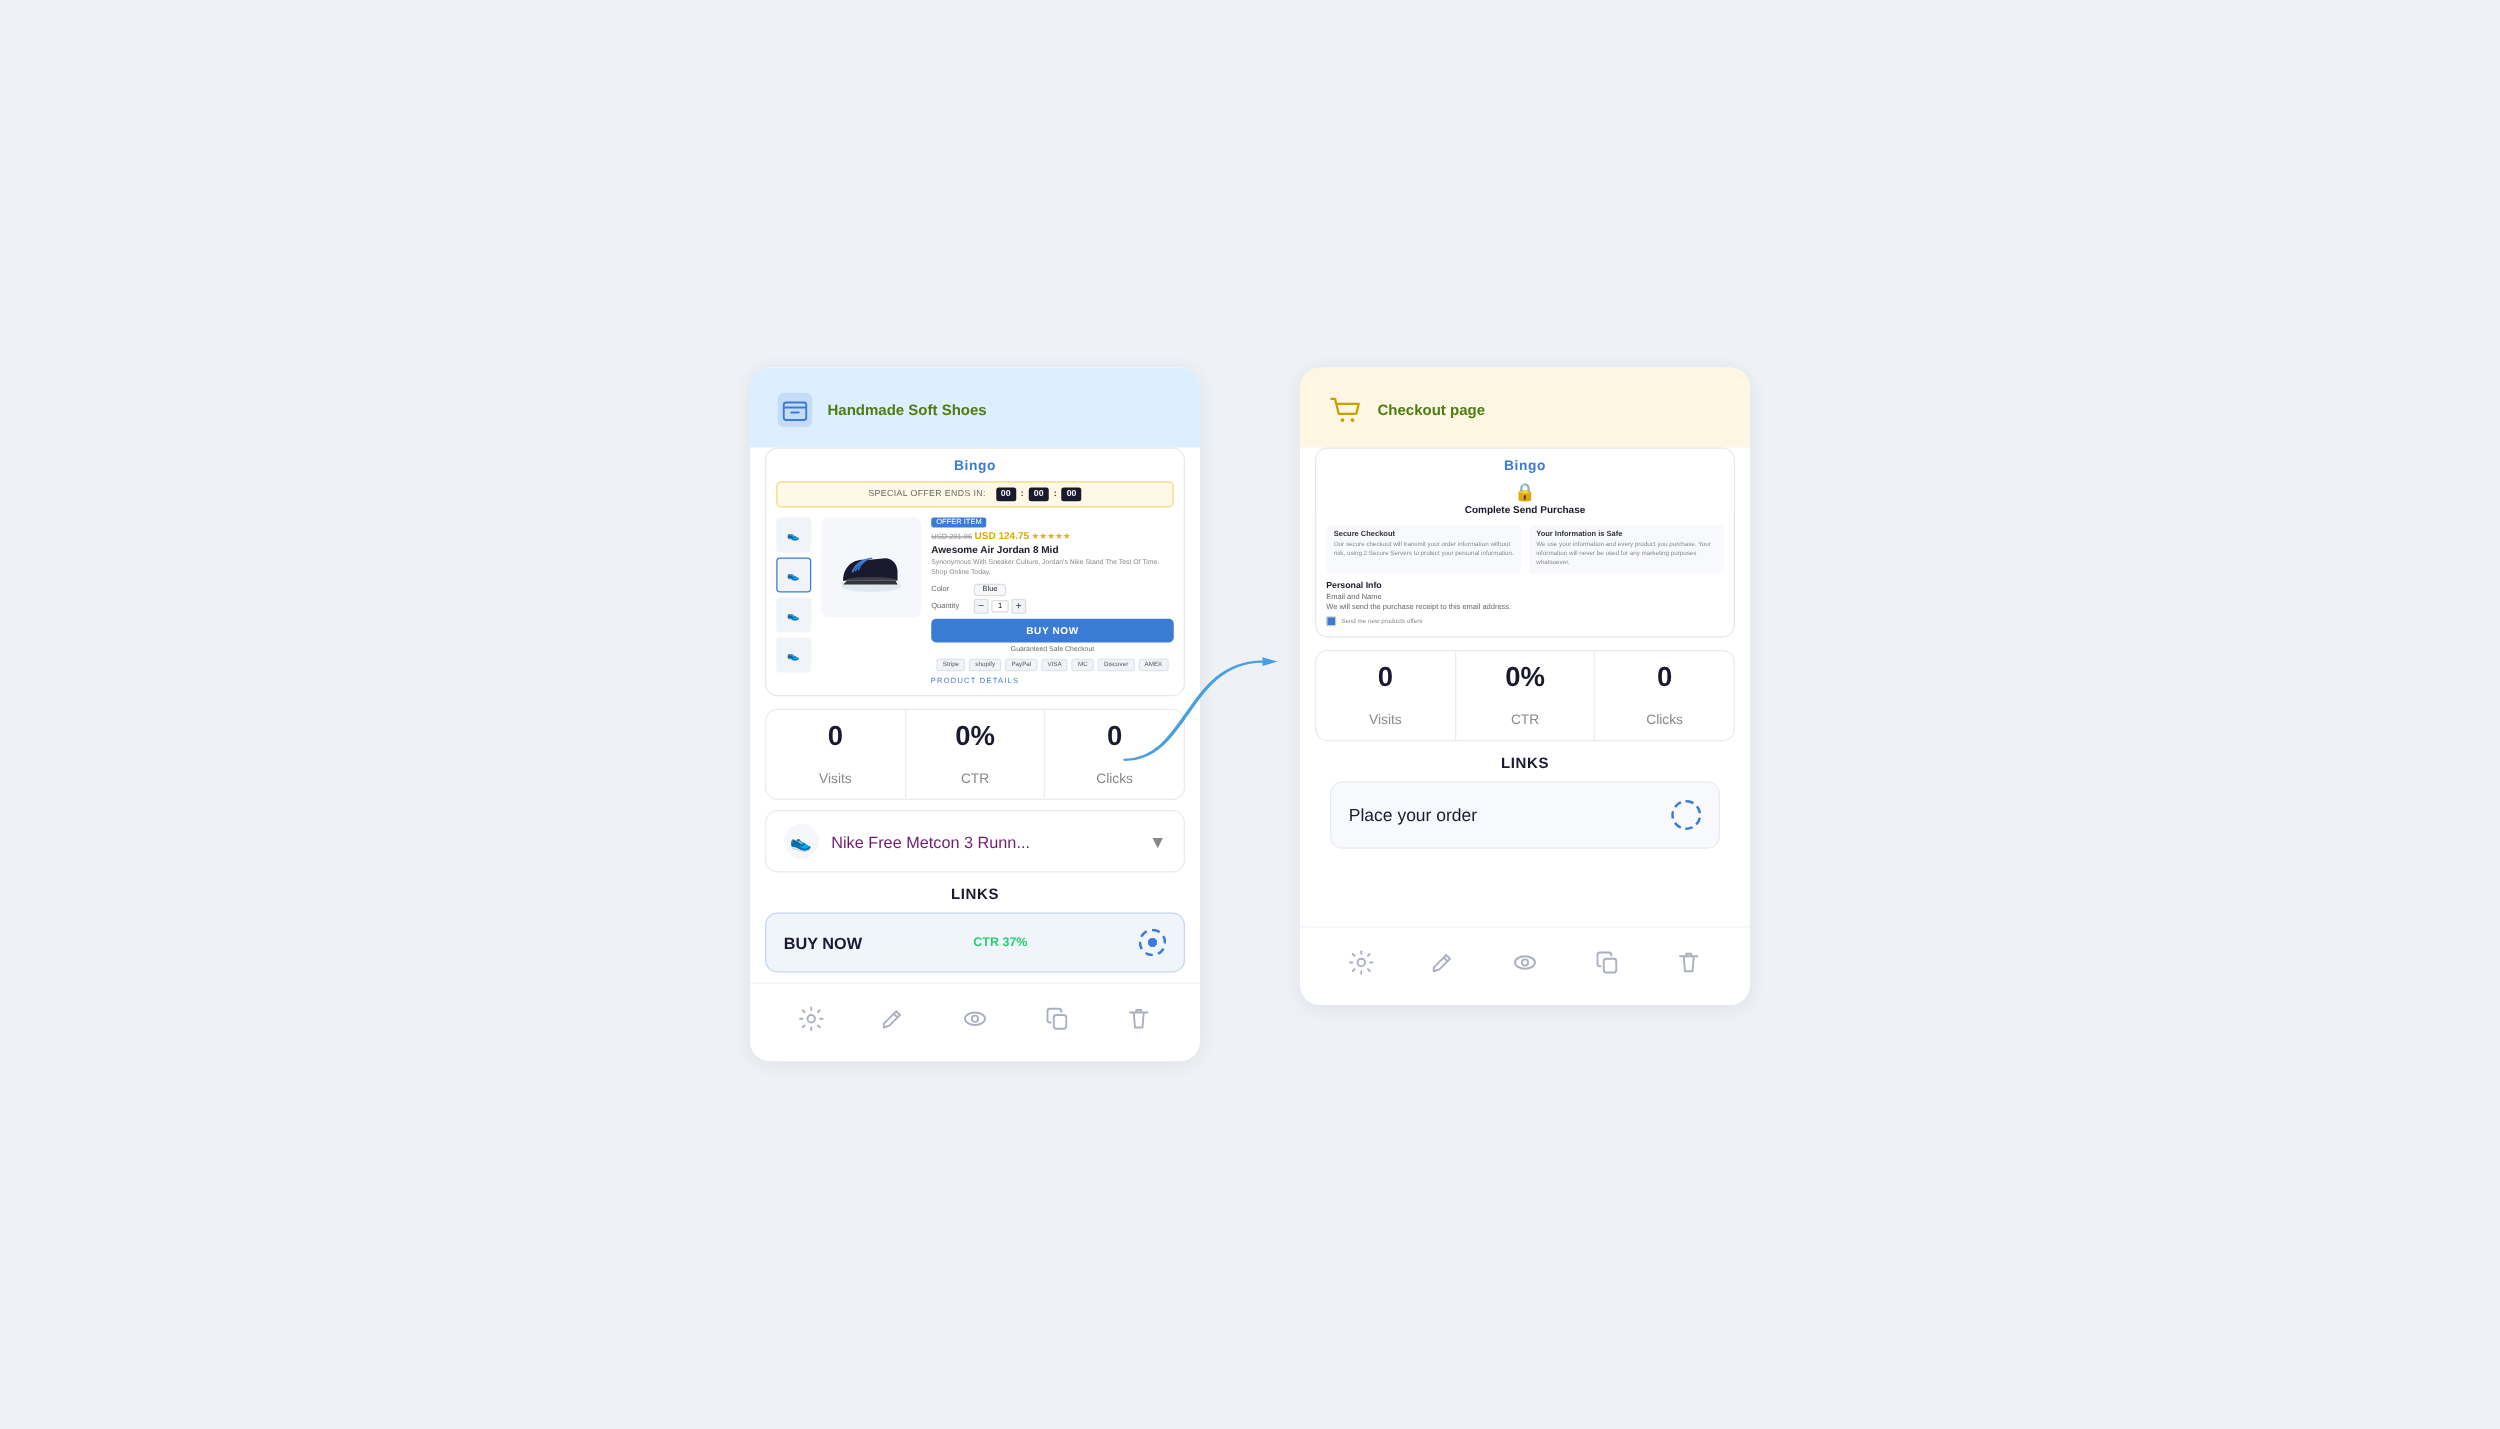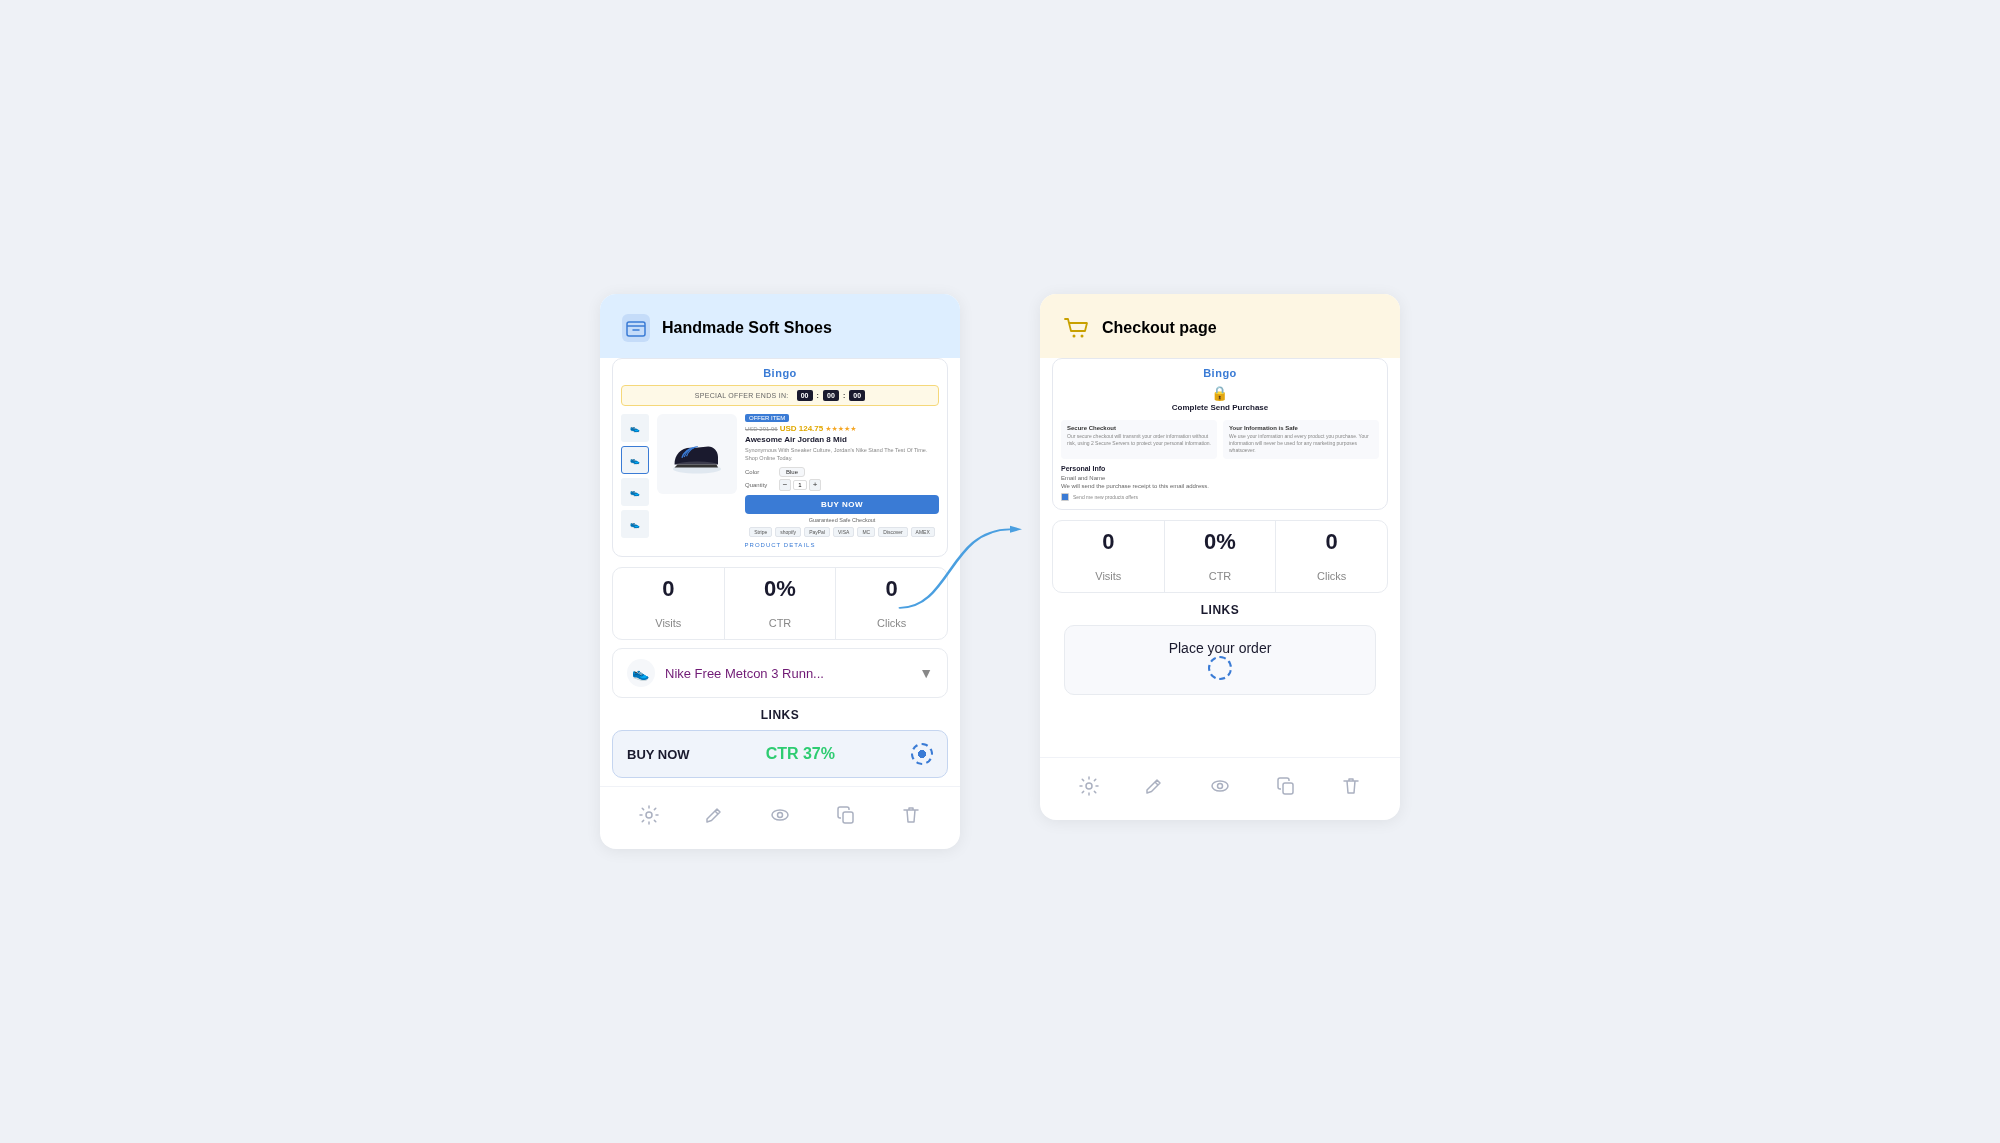--- a/index.html
+++ b/index.html
@@ -43,23 +43,23 @@
       background: #ddeeff;
     }
     .card-header.yellow-bg {
       background: #fdf6e3;
     }
     .header-icon {
       width: 32px; height: 32px;
       display: flex; align-items: center; justify-content: center;
     }
     .header-title {
-      font-size: 16px;
-      font-weight: 700;
-      color: #000000;
+      font-size: 12px;
+      font-weight: 700;
+      color: #4d7c0f;
       text-align: right;
     }
 
     
     .preview-box {
       margin: 0 12px 10px;
       border: 1px solid #e5e8ef;
       border-radius: 10px;
       overflow: hidden;
       background: #fff;
@@ -319,21 +319,21 @@
     .link-item.active {
       background: #f0f4fb;
       border-color: #c5d5f0;
     }
     .link-label {
       font-size: 13px;
       font-weight: 600;
       color: #1a1a2e;
     }
     .link-ctr {
-      font-size: 16px;
+      font-size: 10px;
       font-weight: 600;
       color: #2ecc71;
     }
     .link-indicator {
       width: 22px; height: 22px;
       border-radius: 50%;
       border: 2px dashed #3a7bd5;
       background: radial-gradient(circle, #3a7bd5 30%, transparent 30%);
       display: flex; align-items: center; justify-content: center;
     }
@@ -423,21 +423,20 @@
     
     .place-order-link {
       margin: 6px 12px;
       border: 1px solid #e8ebf0;
       border-radius: 10px;
       padding: 14px;
       display: flex;
       align-items: center;
       justify-content: space-between;
       background: #f8f9fc;
-      flex-direction: column;
     }
     .place-order-text {
       font-size: 14px;
       color: #1a1a2e;
     }
     .dashed-circle {
       width: 24px; height: 24px;
       border-radius: 50%;
       border: 2px dashed #3a7bd5;
     }

